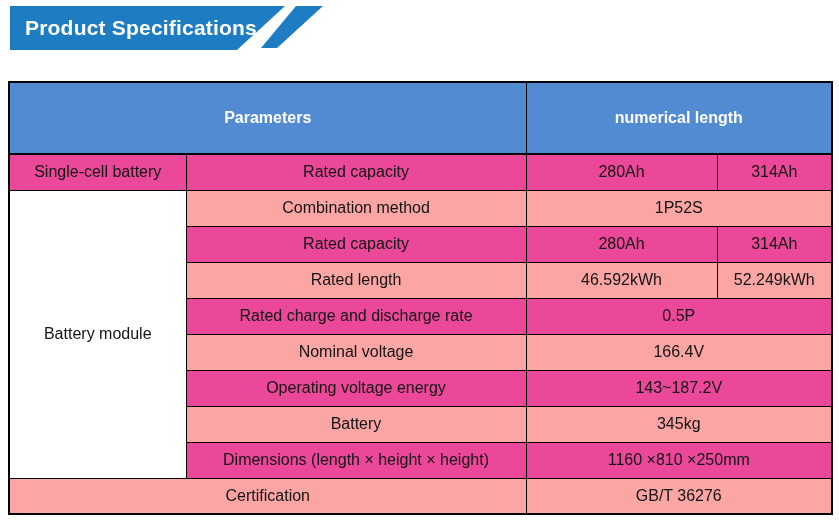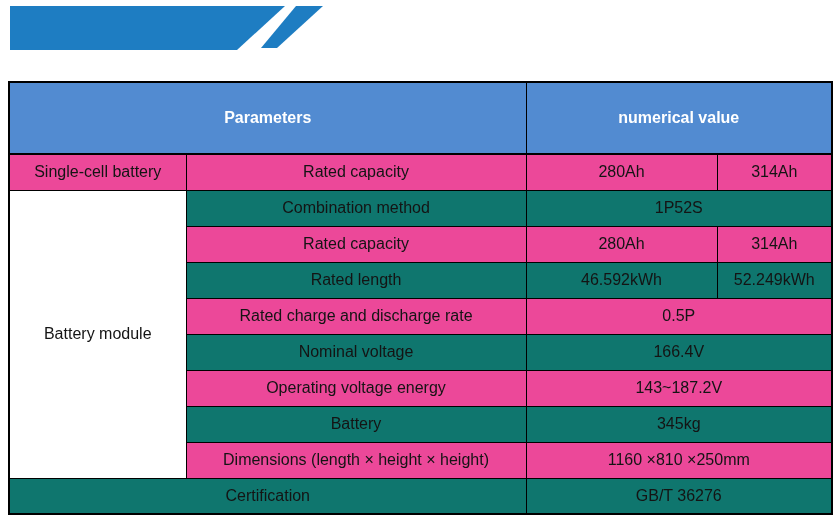--- a/index.html
+++ b/index.html
@@ -33,21 +33,21 @@
     width: 823px;
     border-collapse: collapse;
     table-layout: fixed;
     font-size: 16px;
   }
   table.spec th, table.spec td {
     border: 1px solid #000000;
     text-align: center;
     vertical-align: middle;
     padding: 0 4px;
-    background: #0f766e;
+    background: #fca5a5;
   }
   table.spec { border: 2px solid #000000; }
   tr.head th {
     height: 72px;
     background: #528bd1;
     color: #ffffff;
     font-weight: 600;
     font-size: 16px;
     border-bottom: 2px solid #000000;
   }
@@ -56,33 +56,34 @@
   td.group-cell { background: #ffffff !important; }
 </style>
 </head>
 <body>
 
 <div class="banner">
   <svg width="322" height="48" viewBox="0 0 322 48" aria-hidden="true">
     <polygon points="0,2 275,2 227,46 0,46" fill="#1e7dc2"></polygon>
     <polygon points="286,2 313,2 267,44 251,44" fill="#1e7dc2"></polygon>
   </svg>
+  <span class="banner-title">Product Specifications</span>
 </div>
 
 <table class="spec">
   <colgroup>
     <col style="width:177px">
     <col style="width:340px">
     <col style="width:191px">
     <col style="width:115px">
   </colgroup>
   <thead>
     <tr class="head">
       <th colspan="2">Parameters</th>
-      <th colspan="2">numerical value</th>
+      <th colspan="2">numerical length</th>
     </tr>
   </thead>
   <tbody>
     <tr class="stripe">
       <td>Single-cell battery</td>
       <td>Rated capacity</td>
       <td>280Ah</td>
       <td>314Ah</td>
     </tr>
     <tr>

